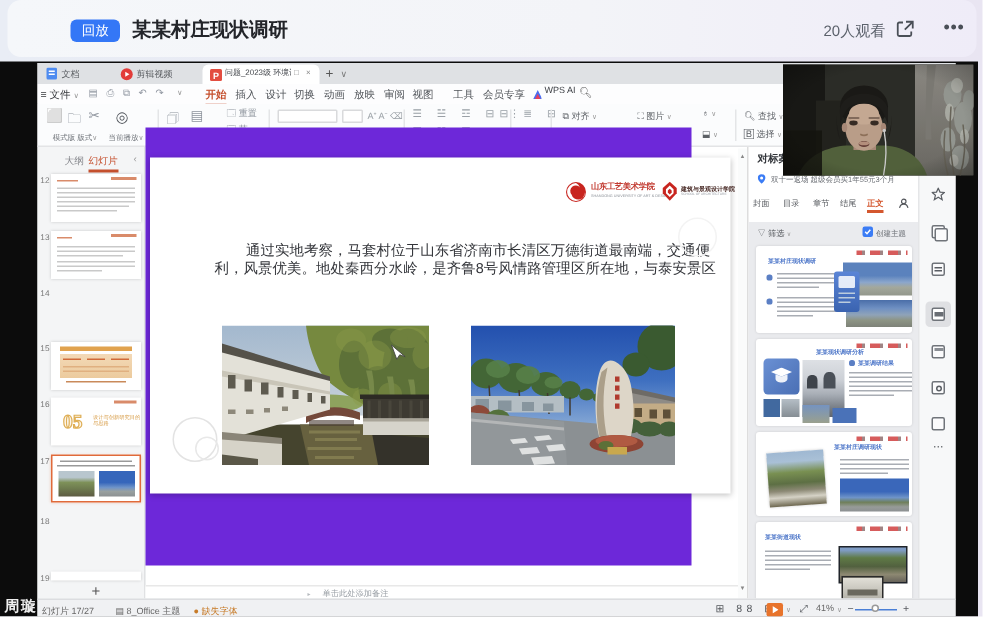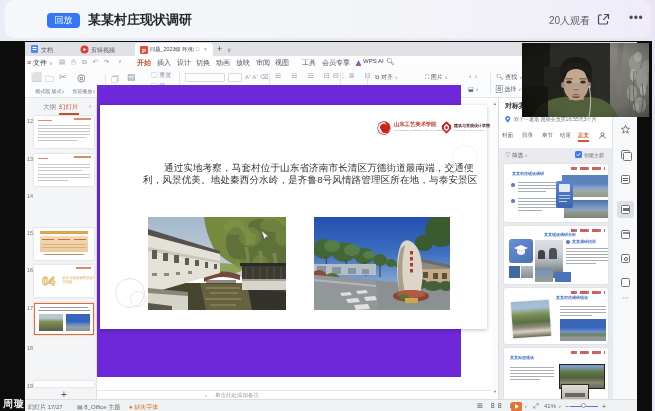--- a/index.html
+++ b/index.html
@@ -183,21 +183,21 @@
         <div style="position:absolute;left:6px;top:8px;width:48px;height:16px;background:linear-gradient(#f3d9b6,#eccb9e);"></div>
         <div class="rline" style="left:8px;top:11px;width:12px;background:#d06a3a;"></div>
           <div class="rline" style="left:24px;top:11px;width:12px;background:#d06a3a;"></div>
           <div class="rline" style="left:40px;top:11px;width:12px;background:#d06a3a;"></div>
         <div class="rline" style="left:8px;top:16px;width:44px;background:#e0b080;"></div>
           <div class="rline" style="left:8px;top:19px;width:44px;background:#e0b080;"></div>
         <div class="rline" style="left:10px;top:26px;width:40px;background:#c98a5a;"></div>
       </div>
       <div class="tn" style="top:169px;">16</div>
       <div class="th" style="top:167px;">
-        <div class="onum" style="left:8px;top:8px;font-size:13px;">04</div>
+        <div class="onum" style="left:8px;top:8px;font-size:13px;">05</div>
         <div class="otxt" style="left:28px;top:11px;">设计与创新研究目的与思路</div>
         <div class="rline" style="left:42px;top:2px;width:15px;height:2px;"></div>
       </div>
       <div class="tn" style="top:207px;">17</div>
       <div class="th" style="top:205px;border:1.2px solid #e06a3a;box-shadow:0 0 2px rgba(224,106,58,.4);">
         <div class="tline" style="left:5px;top:3px;width:48px;background:#999;"></div>
           <div class="tline" style="left:3px;top:6px;width:52px;background:#999;"></div>
         <div style="position:absolute;left:4px;top:10px;width:24px;height:17px;background:linear-gradient(180deg,#b8c6ce 25%,#7e9159 45%,#6d7a4e 70%,#5d5b43 100%);"></div>
         <div style="position:absolute;left:31px;top:10px;width:24px;height:17px;background:linear-gradient(180deg,#3566bb 45%,#6f94c8 65%,#98a0a0 80%,#8c9092 100%);"></div>
       </div>

